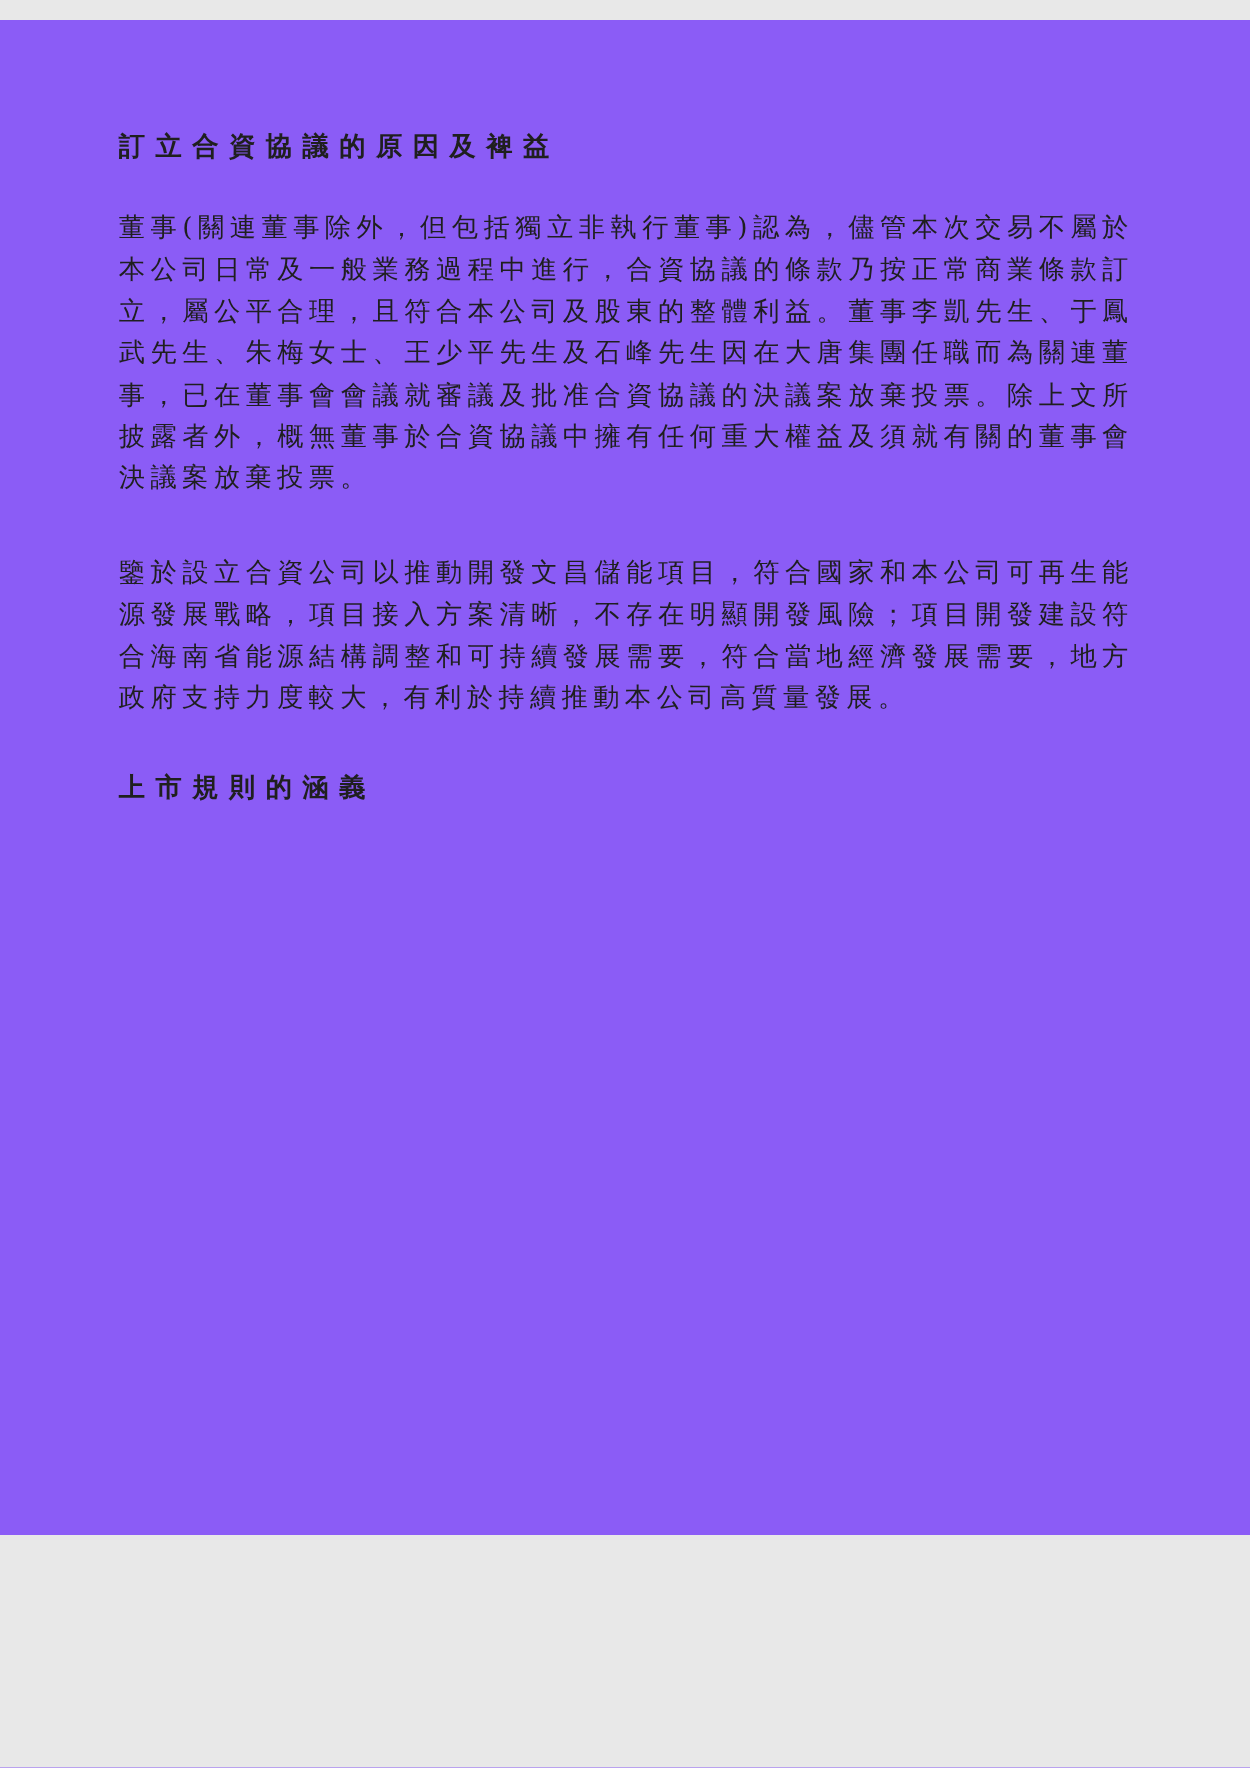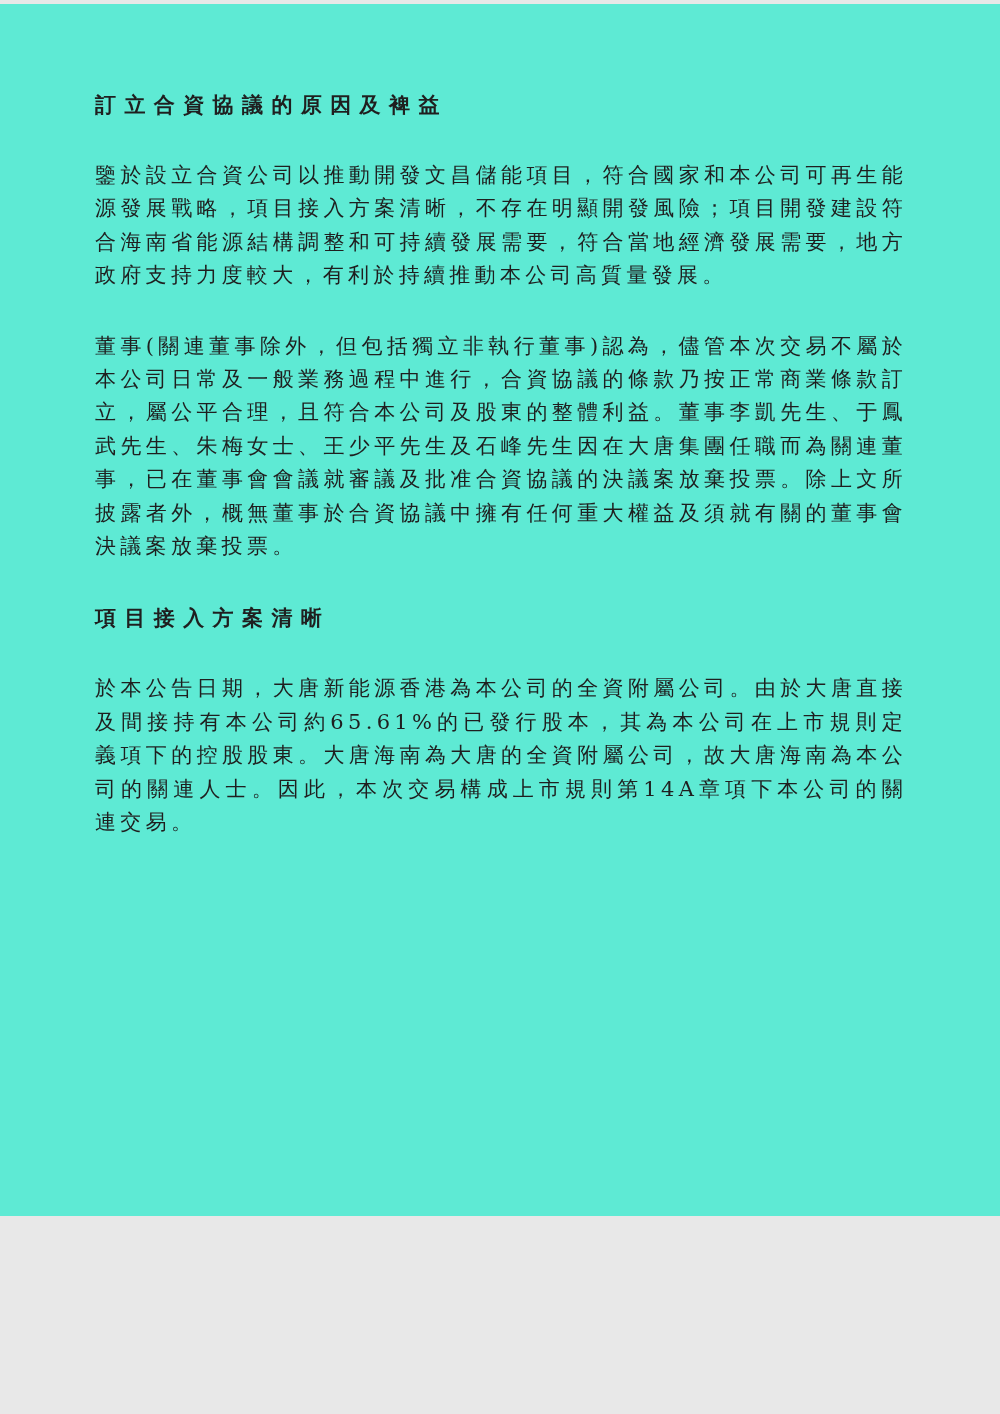--- a/index.html
+++ b/index.html
@@ -4,22 +4,22 @@
 <style>
   html, body {
     margin: 0;
     padding: 0;
     background: #e8e8e8;
   }
   .page {
     position: relative;
     width: 1000px;
     height: 1212px;
-    margin: 4px auto;
-    background: #5eead4;
+    margin: 16px auto;
+    background: #8b5cf6;
     color: #1f1f1f;
     font-family: "DejaVu Serif", "Liberation Serif", serif;
     overflow: hidden;
     box-sizing: border-box;
   }
   .content {
     position: absolute;
     left: 95px;
     top: 88px;
     width: 812px;
@@ -60,25 +60,24 @@
   }
 </style>
 </head>
 <body>
 
 <div class="page">
   <div class="content">
 
     <h2 class="section-heading">訂立合資協議的原因及裨益</h2>
 
+    <p class="body-para para-next">董事(關連董事除外，但包括獨立非執行董事)認為，儘管本次交易不屬於本公司日常及一般業務過程中進行，合資協議的條款乃按正常商業條款訂立，屬公平合理，且符合本公司及股東的整體利益。董事李凱先生、于鳳武先生、朱梅女士、王少平先生及石峰先生因在大唐集團任職而為關連董事，已在董事會會議就審議及批准合資協議的決議案放棄投票。除上文所披露者外，概無董事於合資協議中擁有任何重大權益及須就有關的董事會決議案放棄投票。</p>
+
     <p class="body-para para-first">鑒於設立合資公司以推動開發文昌儲能項目，符合國家和本公司可再生能源發展戰略，項目接入方案清晰，不存在明顯開發風險；項目開發建設符合海南省能源結構調整和可持續發展需要，符合當地經濟發展需要，地方政府支持力度較大，有利於持續推動本公司高質量發展。</p>
 
-    <p class="body-para para-next">董事(關連董事除外，但包括獨立非執行董事)認為，儘管本次交易不屬於本公司日常及一般業務過程中進行，合資協議的條款乃按正常商業條款訂立，屬公平合理，且符合本公司及股東的整體利益。董事李凱先生、于鳳武先生、朱梅女士、王少平先生及石峰先生因在大唐集團任職而為關連董事，已在董事會會議就審議及批准合資協議的決議案放棄投票。除上文所披露者外，概無董事於合資協議中擁有任何重大權益及須就有關的董事會決議案放棄投票。</p>
+    <h2 class="section-heading second">上市規則的涵義</h2>
 
-    <h2 class="section-heading second">項目接入方案清晰</h2>
-
-    <p class="body-para para-first">於本公告日期，大唐新能源香港為本公司的全資附屬公司。由於大唐直接及間接持有本公司約65.61%的已發行股本，其為本公司在上市規則定義項下的控股股東。大唐海南為大唐的全資附屬公司，故大唐海南為本公司的關連人士。因此，本次交易構成上市規則第14A章項下本公司的關連交易。</p>
 
 
   </div>
 
   <div class="page-footer">– 5 –</div>
 </div>
 
 </body></html>

